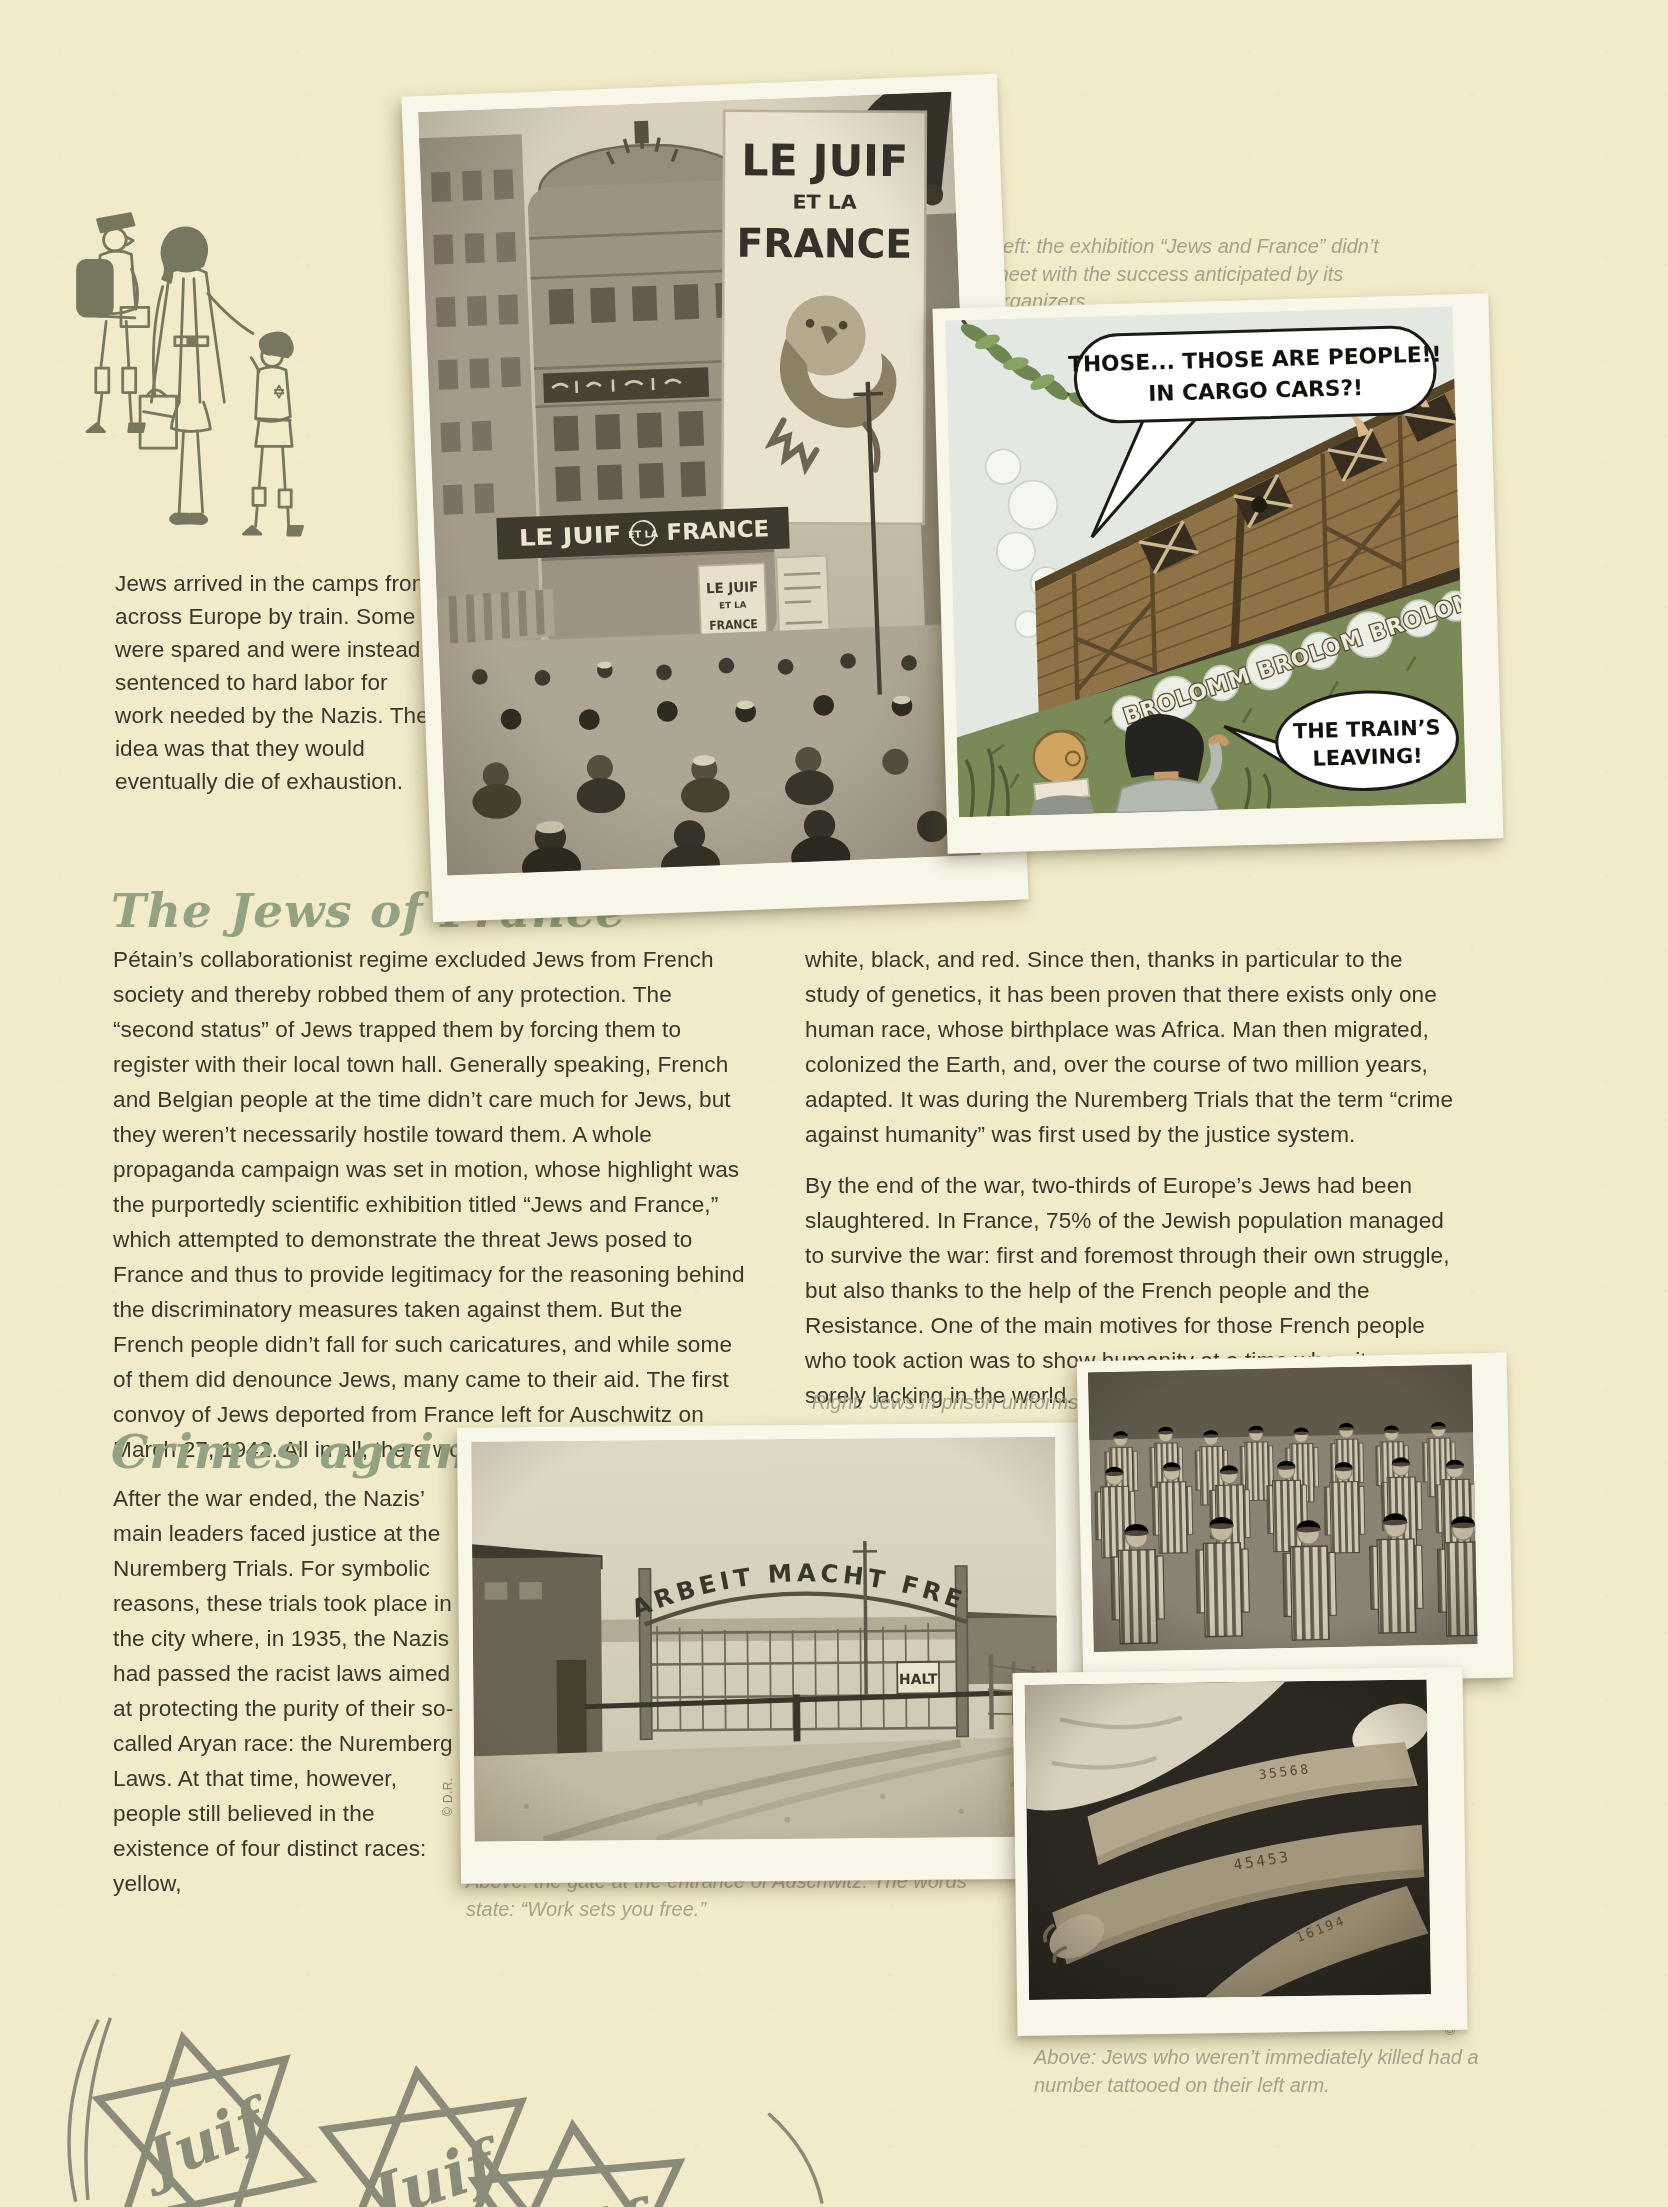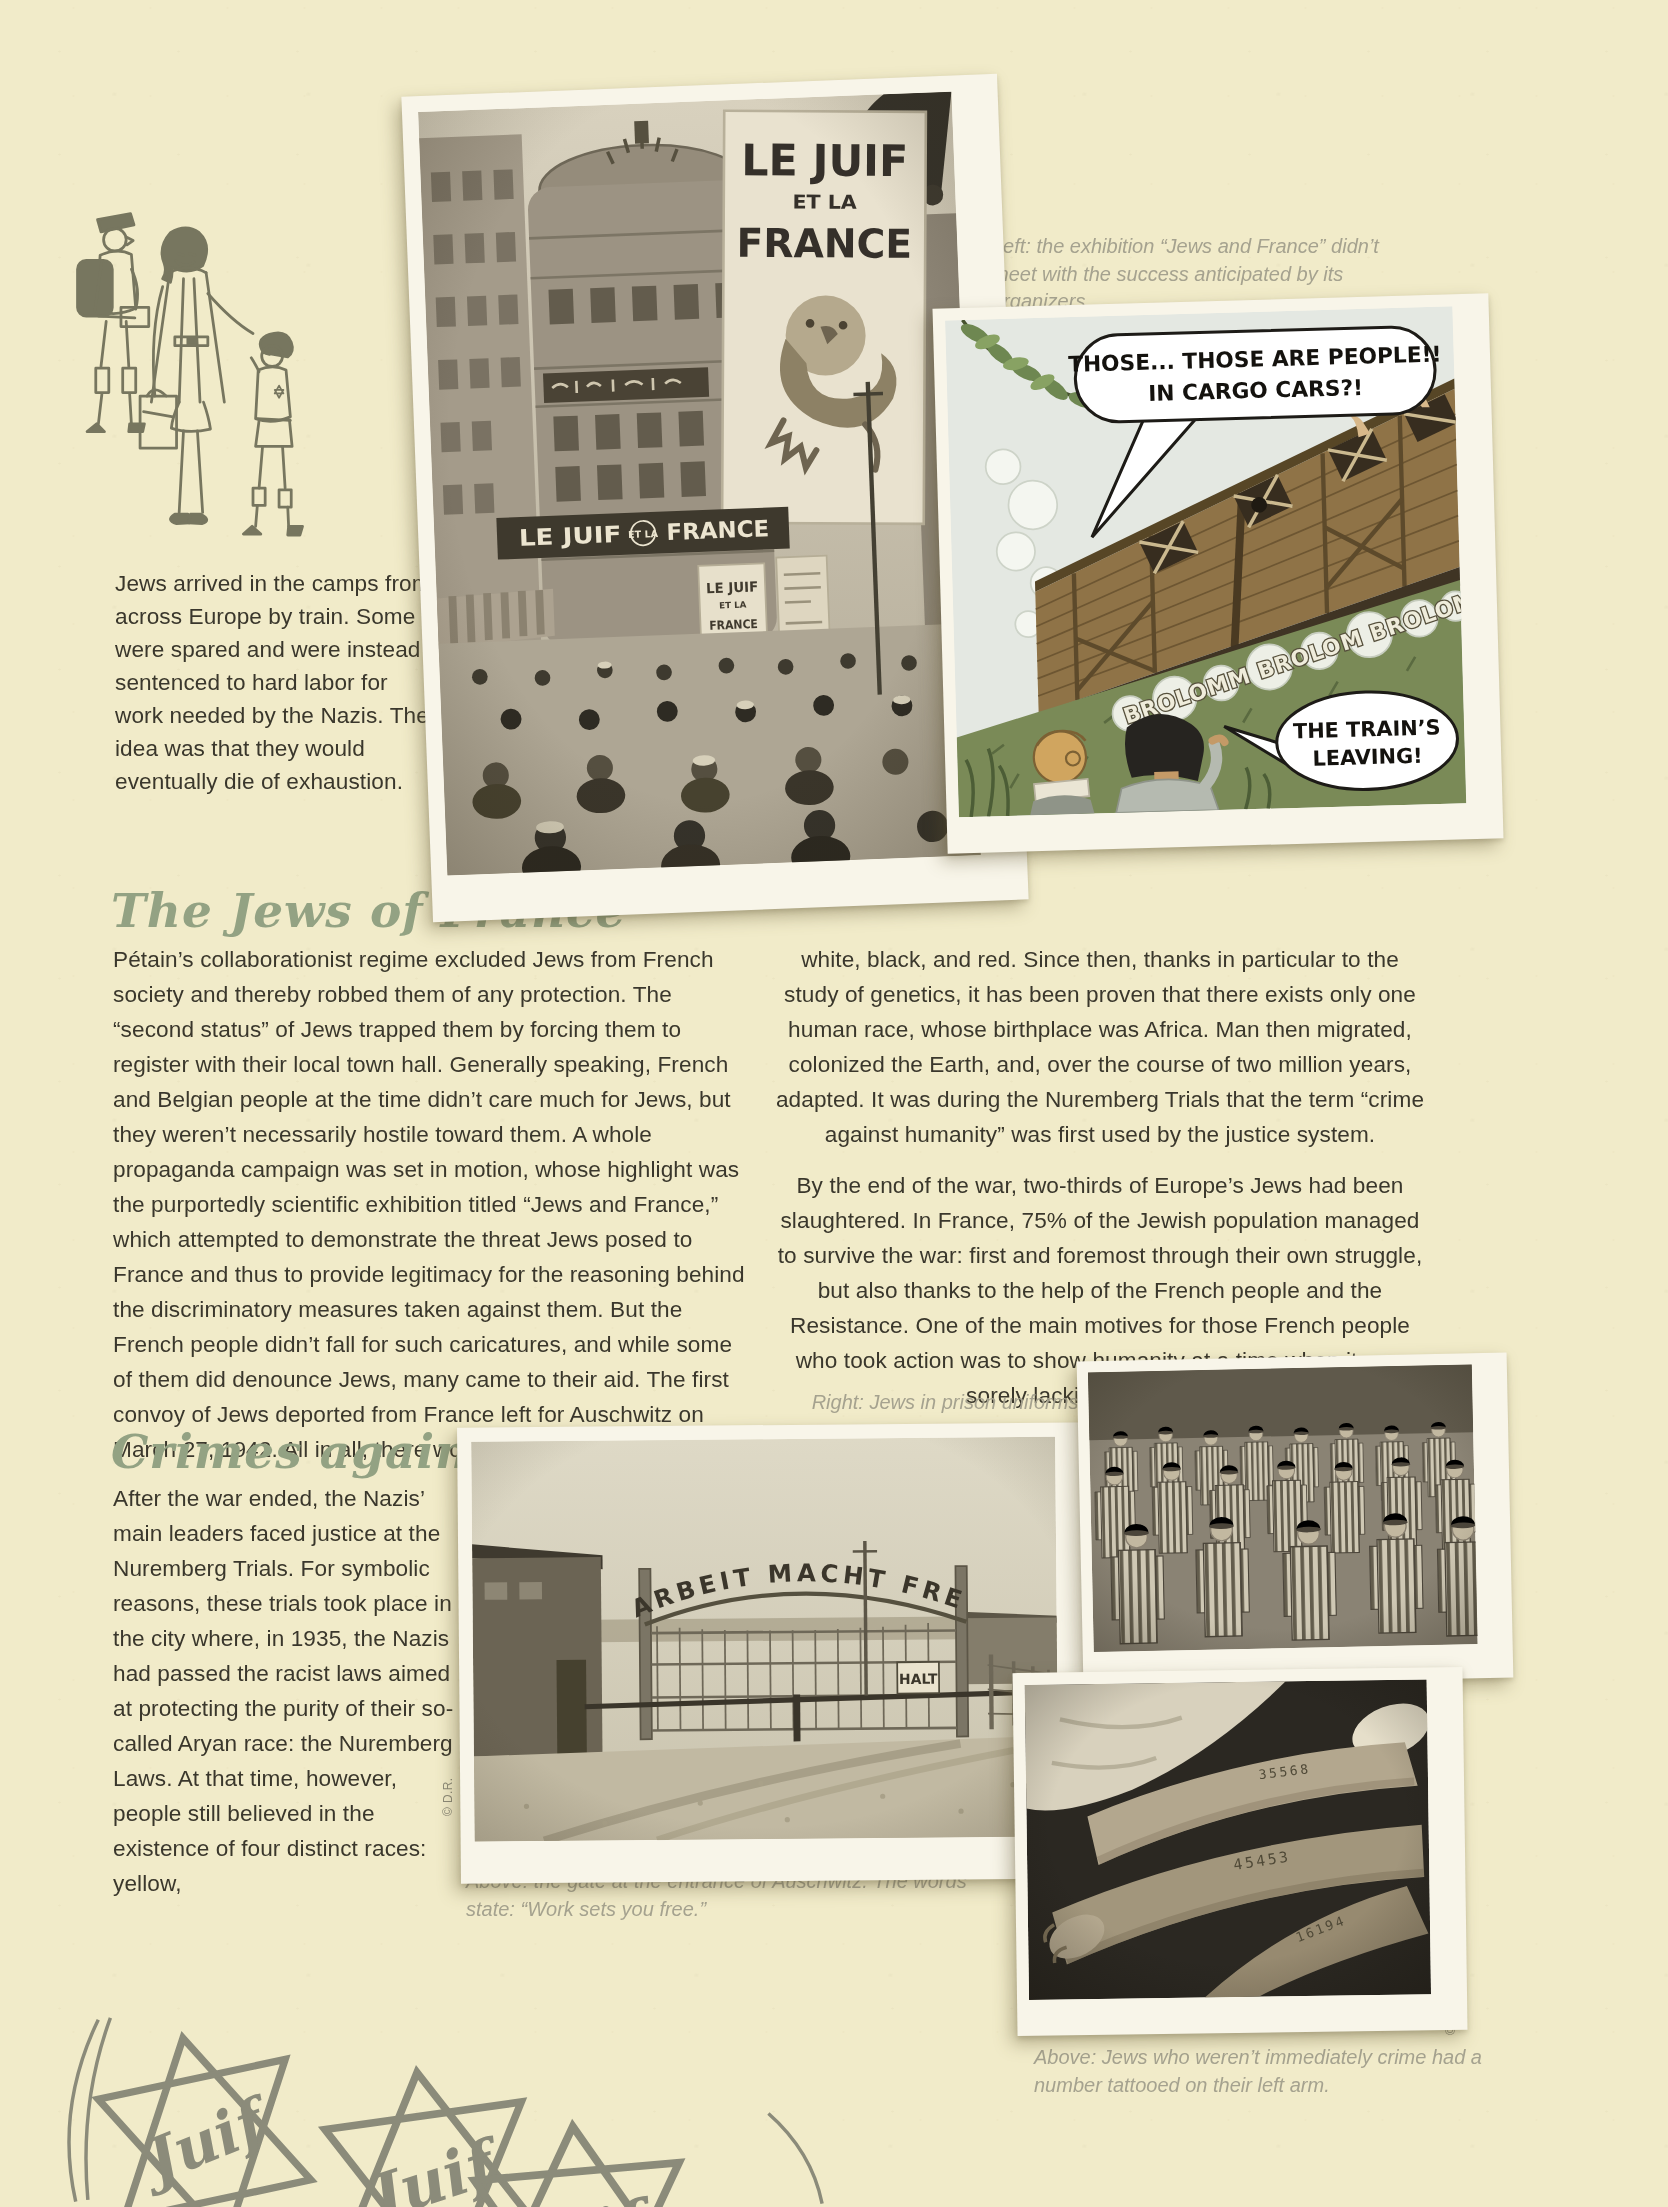--- a/index.html
+++ b/index.html
@@ -381,21 +381,21 @@
         <text class="comic-txt" x="472" y="492" text-anchor="middle" font-size="24" fill="#14120e">THE TRAIN’S</text>
         <text class="comic-txt" x="472" y="524" text-anchor="middle" font-size="24" fill="#14120e">LEAVING!</text>
       </g>
     </svg>
   </div>
 
   <div class="bodytext abs" style="left:115px;top:567px;width:323px;line-height:33px;">Jews arrived in the camps from across Europe by train. Some were spared and were instead sentenced to hard labor for work needed by the Nazis. The idea was that they would eventually die of exhaustion.</div>
 
   <div class="script-title abs" style="left:111px;top:883px;">The Jews of France</div>
   <div class="bodytext abs" style="left:113px;top:942px;width:643px;">Pétain’s collaborationist regime excluded Jews from French society and thereby robbed them of any protection. The “second status” of Jews trapped them by forcing them to register with their local town hall. Generally speaking, French and Belgian people at the time didn’t care much for Jews, but they weren’t necessarily hostile toward them. A whole propaganda campaign was set in motion, whose highlight was the purportedly scientific exhibition titled “Jews and France,” which attempted to demonstrate the threat Jews posed to France and thus to provide legitimacy for the reasoning behind the discriminatory measures taken against them. But the French people didn’t fall for such caricatures, and while some of them did denounce Jews, many came to their aid. The first convoy of Jews deported from France left for Auschwitz on March 27, 1942. All in all, there would be 79 such convoys.</div>
-  <div class="bodytext abs" style="left:775px;top:942px;width:650px;text-align:center;">
+  <div class="bodytext abs" style="left:805px;top:942px;width:650px;">
     <p>white, black, and red. Since then, thanks in particular to the study of genetics, it has been proven that there exists only one human race, whose birthplace was Africa. Man then migrated, colonized the Earth, and, over the course of two million years, adapted. It was during the Nuremberg Trials that the term “crime against humanity” was first used by the justice system.</p>
     <p>By the end of the war, two-thirds of Europe’s Jews had been slaughtered. In France, 75% of the Jewish population managed to survive the war: first and foremost through their own struggle, but also thanks to the help of the French people and the Resistance. One of the main motives for those French people who took action was to show humanity at a time when it was sorely lacking in the world.</p>
   </div>
 
   <div class="caption abs" style="left:782px;top:1389px;width:302px;text-align:right;">Right: Jews in prison uniforms.</div>
 
   <div class="script-title abs" style="left:111px;top:1424px;">Crimes against humanity</div>
   <div class="bodytext abs" style="left:113px;top:1481px;width:349px;">After the war ended, the Nazis’ main leaders faced justice at the Nuremberg Trials. For symbolic reasons, these trials took place in the city where, in 1935, the Nazis had passed the racist laws aimed at protecting the purity of their so-called Aryan race: the Nuremberg Laws. At that time, however, people still believed in the existence of four distinct races: yellow,</div>
 
   <div class="photo" style="left:459px;top:1425px;width:612px;height:428px;padding:14px;transform:rotate(-0.5deg);z-index:2;">
@@ -564,21 +564,21 @@
       </g>
       <g font-family="DejaVu Sans Mono, monospace" fill="#4f4937" letter-spacing="3">
         <text transform="translate(268,112) rotate(-6)" font-size="15">35568</text>
         <text transform="translate(238,216) rotate(-8)" font-size="17">45453</text>
         <text transform="translate(310,300) rotate(-20)" font-size="15">16194</text>
       </g>
       <rect width="462" height="362" fill="url(#vig4)"></rect>
     </svg>
   </div>
   <div class="credit" style="left:1444px;top:2035px;">© D.R.</div>
-  <div class="caption abs" style="left:1034px;top:2044px;width:487px;">Above: Jews who weren’t immediately crime had a number tattooed on their left arm.</div>
+  <div class="caption abs" style="left:1034px;top:2044px;width:487px;">Above: Jews who weren’t immediately killed had a number tattooed on their left arm.</div>
 
   <svg class="abs" style="left:83px;top:2018px;transform:rotate(-12deg);" width="243" height="243" viewBox="0 0 300 300">
     <g fill="none" stroke="#8b8b7a" stroke-width="9">
       <polygon points="150,22 268,226 32,226"></polygon>
         <polygon points="150,278 32,74 268,74"></polygon>
     </g>
     <text x="150" y="178" text-anchor="middle" transform="rotate(-10 150 150)" font-family="DejaVu Serif, serif" font-style="italic" font-weight="bold" font-size="74" fill="#8b8b7a">Juif</text>
   </svg>
   <svg class="abs" style="left:306px;top:2053px;transform:rotate(-8deg);" width="252" height="252" viewBox="0 0 300 300">
     <g fill="none" stroke="#8b8b7a" stroke-width="9">

